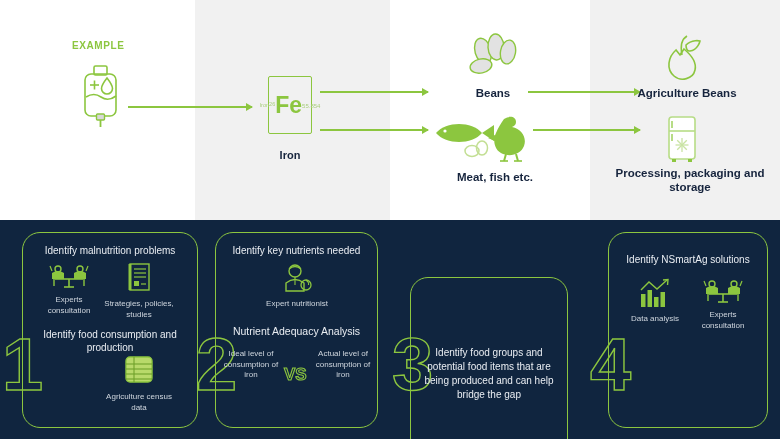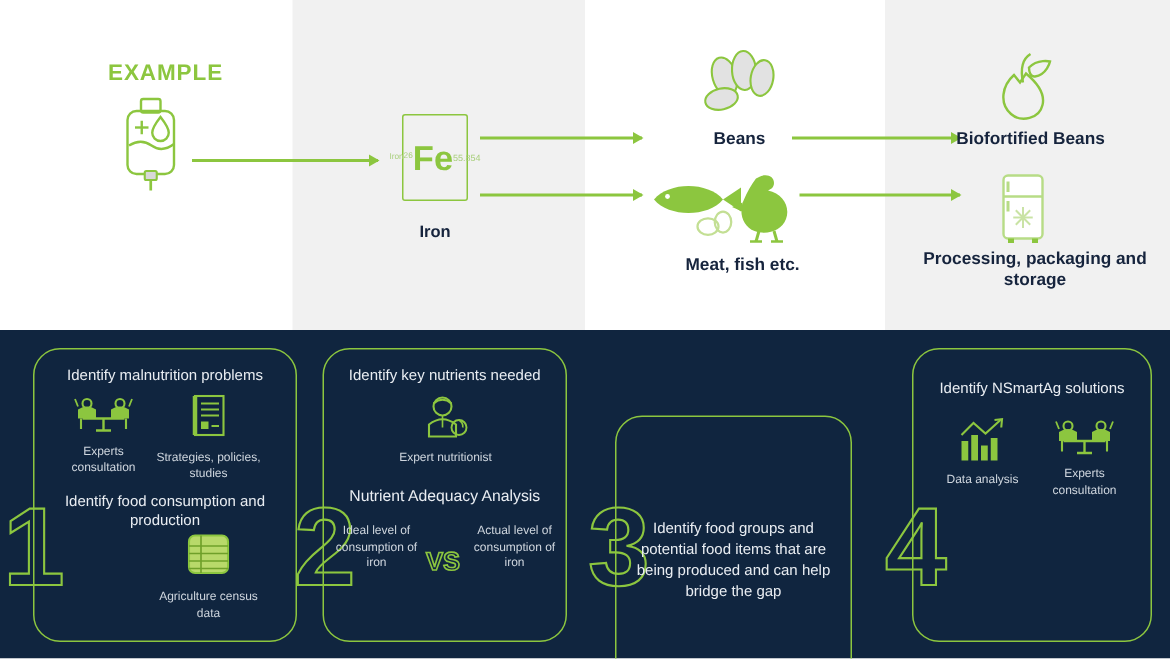--- a/index.html
+++ b/index.html
@@ -16,21 +16,21 @@
   .band { position: absolute; top: 0; height: 220px; }
   .band.white { background: #ffffff; }
   .band.gray  { background: #f1f1f1; }
   #band-1 { left: 0;   width: 195px; }
   #band-2 { left: 195px; width: 195px; }
   #band-3 { left: 390px; width: 200px; }
   #band-4 { left: 590px; width: 190px; }
 
   .example-label {
     position: absolute; left: 72px; top: 40px;
-    font-size: 15px; font-weight: bold; letter-spacing: .6px;
+    font-size: 10px; font-weight: bold; letter-spacing: .6px;
     color: #8cc63f;
   }
 
   .node-caption {
     position: absolute; text-align: center;
     font-size: 11px; font-weight: bold; color: #16243d;
     line-height: 14px;
   }
 
   .icon-box { position: absolute; }
@@ -185,21 +185,21 @@
     <div class="arrow" style="left:533px; top:129px; width:107px;"></div>
 
     <div class="icon-box" style="left:660px; top:33px;">
       <svg width="44" height="50" viewBox="0 0 44 50">
         <path d="M16 17 C8 24, 6 36, 14 43 C21 49, 33 46, 35 37 C37 29, 30 21, 24 16
                  L20 22 Z" fill="none" stroke="#8cc63f" stroke-width="1.6"></path>
         <path d="M22 22 C20 12, 22 6, 27 3" fill="none" stroke="#8cc63f" stroke-width="1.6"></path>
         <path d="M26 12 C32 6, 40 8, 40 8 C40 8, 38 17, 30 18 C27 18.4, 26 15, 26 12 Z" fill="none" stroke="#8cc63f" stroke-width="1.6"></path>
       </svg>
     </div>
-    <div class="node-caption" style="left:622px; top:86px; width:130px; font-size:11.5px;">Biofortified Beans</div>
+    <div class="node-caption" style="left:622px; top:86px; width:130px; font-size:11.5px;">Agriculture Beans</div>
 
     <div class="icon-box" style="left:664px; top:116px;">
       <svg width="36" height="48" viewBox="0 0 36 48">
         <rect x="5" y="1" width="26" height="42" rx="3" fill="#ffffff" stroke="#b7dc86" stroke-width="1.6"></rect>
         <line x1="5" y1="15" x2="31" y2="15" stroke="#b7dc86" stroke-width="1.6"></line>
         <rect x="7" y="5" width="2" height="7" fill="#b7dc86"></rect>
         <rect x="7" y="18" width="2" height="7" fill="#b7dc86"></rect>
         <g stroke="#c9e3a4" stroke-width="1.3">
           <line x1="18" y1="22" x2="18" y2="36"></line>
           <line x1="11.5" y1="29" x2="24.5" y2="29"></line>

